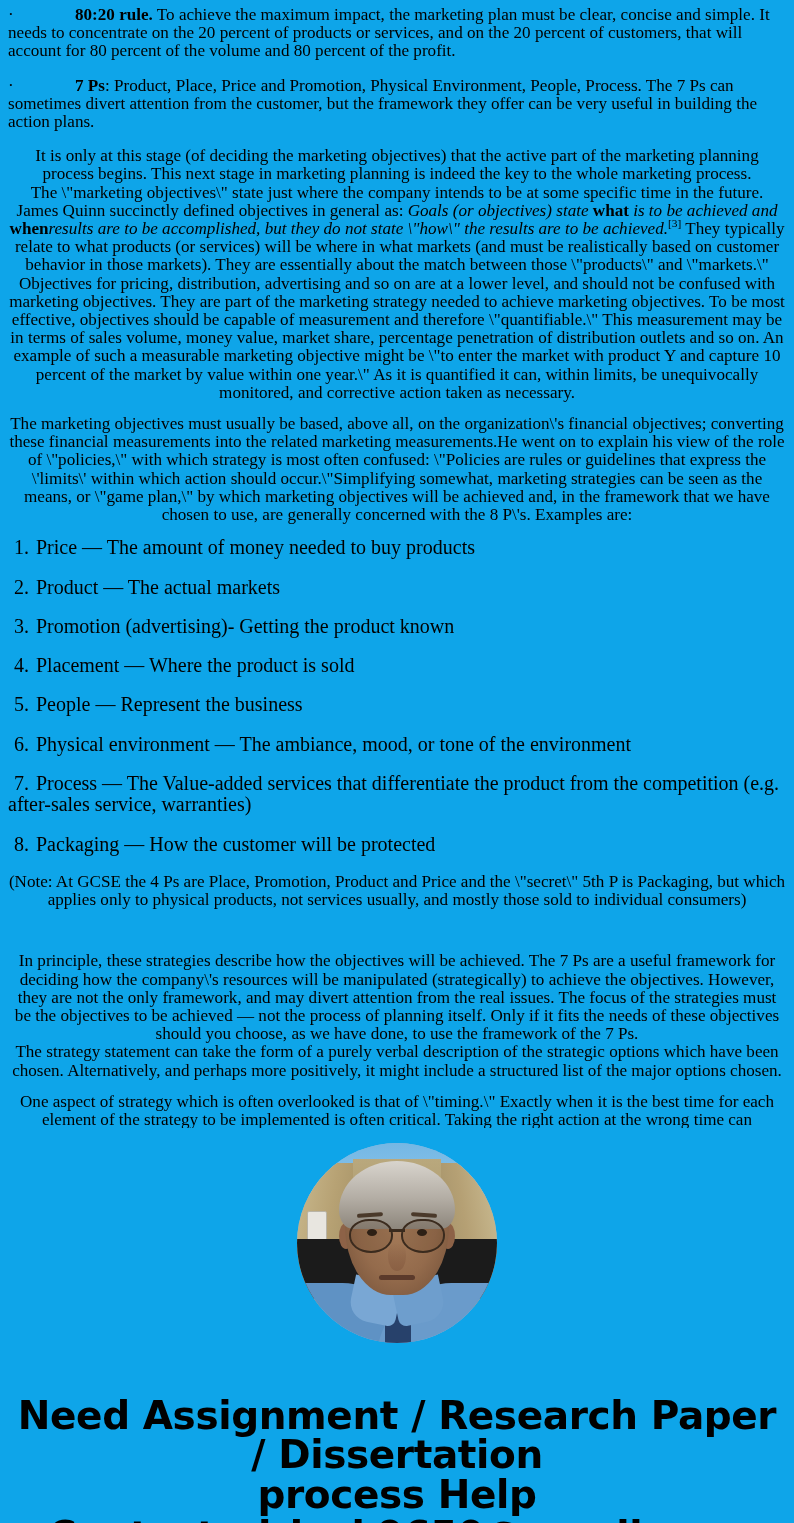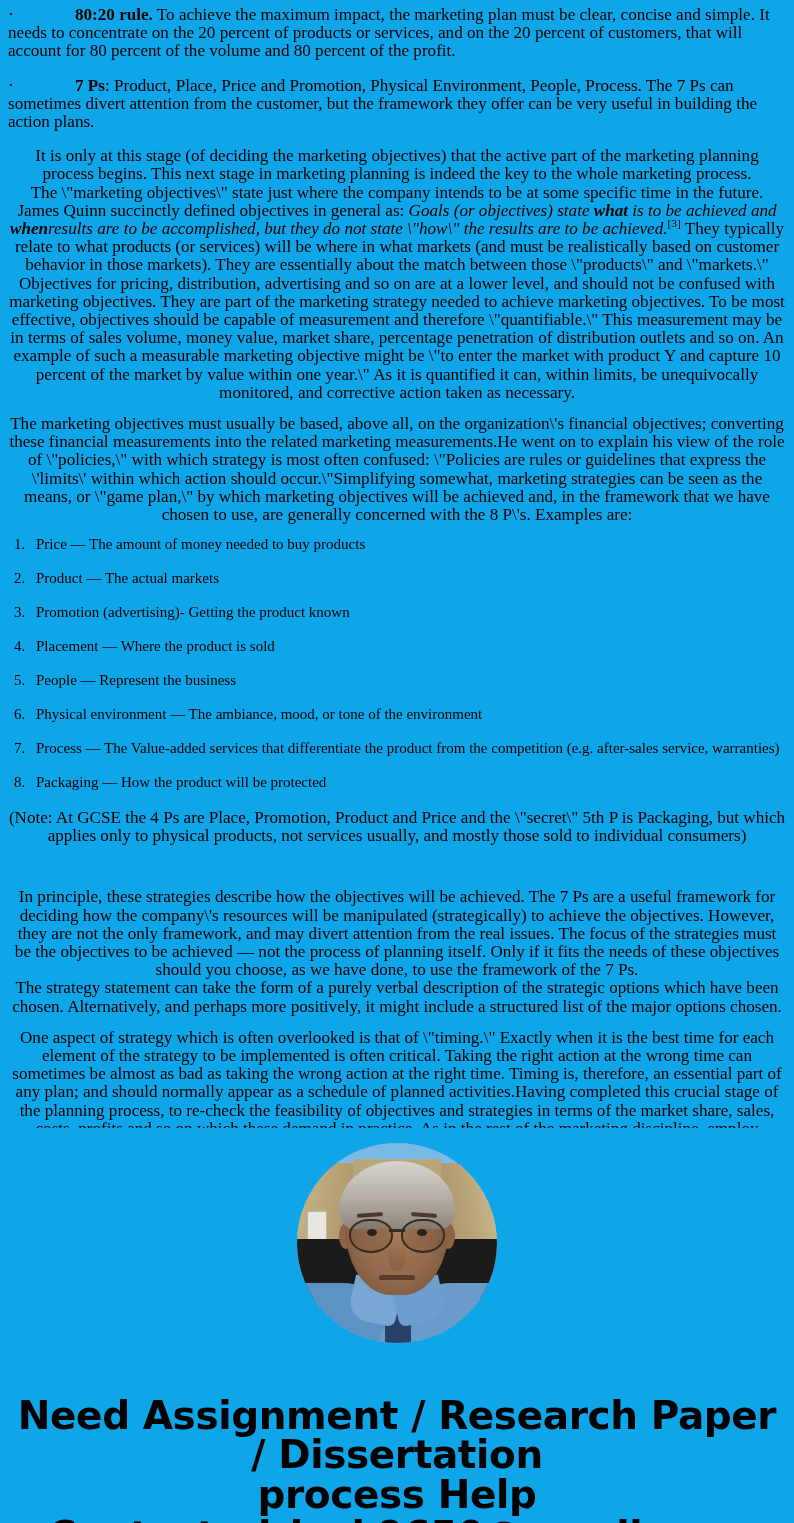--- a/index.html
+++ b/index.html
@@ -49,31 +49,31 @@
   .bul-mark {
     display: inline-block;
     width: 10px;
   }
   .bul-tab {
     display: inline-block;
     width: 57px;
   }
   b, .b { font-weight: bold; }
   i, .i { font-style: italic; }
-  .bi { font-weight: bold; font-style: italic; }
+  .bi { font-weight: bold; }
   sup.cite {
     font-size: 11.4px;
     vertical-align: super;
     line-height: 0;
   }
   ol.plist {
     margin: 0 0 0 0;
     padding: 0;
     list-style: none;
-    font-size: 15px;
+    font-size: 20px;
     line-height: 1.065;
   }
   ol.plist li {
     margin: 0 0 18px 0;
     padding-left: 0;
     position: relative;
   }
   ol.plist li .num {
     display: inline-block;
     width: 28px;
@@ -254,21 +254,21 @@
     <p class="para">The marketing objectives must usually be based, above all, on the organization\'s financial objectives; converting these financial measurements into the related marketing measurements.He went on to explain his view of the role of \"policies,\" with which strategy is most often confused: \"Policies are rules or guidelines that express the \'limits\' within which action should occur.\"Simplifying somewhat, marketing strategies can be seen as the means, or \"game plan,\" by which marketing objectives will be achieved and, in the framework that we have chosen to use, are generally concerned with the 8 P\'s. Examples are:</p>
 
     <ol class="plist">
       <li><span class="num">1.</span><span class="txt">Price — The amount of money needed to buy products</span></li>
       <li><span class="num">2.</span><span class="txt">Product — The actual markets</span></li>
       <li><span class="num">3.</span><span class="txt">Promotion (advertising)- Getting the product known</span></li>
       <li><span class="num">4.</span><span class="txt">Placement — Where the product is sold</span></li>
       <li><span class="num">5.</span><span class="txt">People — Represent the business</span></li>
       <li><span class="num">6.</span><span class="txt">Physical environment — The ambiance, mood, or tone of the environment</span></li>
       <li><span class="num">7.</span><span class="txt">Process — The Value-added services that differentiate the product from the competition (e.g. after-sales service, warranties)</span></li>
-      <li><span class="num">8.</span><span class="txt">Packaging — How the product will be protected</span></li>
+      <li><span class="num">8.</span><span class="txt">Packaging — How the customer will be protected</span></li>
     </ol>
 
     <p class="para">(Note: At GCSE the 4 Ps are Place, Promotion, Product and Price and the \"secret\" 5th P is Packaging, but which applies only to physical products, not services usually, and mostly those sold to individual consumers)</p>
 
     <div class="spacer-big"></div>
 
     <p class="para tight">In principle, these strategies describe how the objectives will be achieved. The 7 Ps are a useful framework for deciding how the company\'s resources will be manipulated (strategically) to achieve the objectives. However, they are not the only framework, and may divert attention from the real issues. The focus of the strategies must be the objectives to be achieved — not the process of planning itself. Only if it fits the needs of these objectives should you choose, as we have done, to use the framework of the 7 Ps.</p>
 
     <p class="para">The strategy statement can take the form of a purely verbal description of the strategic options which have been chosen. Alternatively, and perhaps more positively, it might include a structured list of the major options chosen.</p>
 

